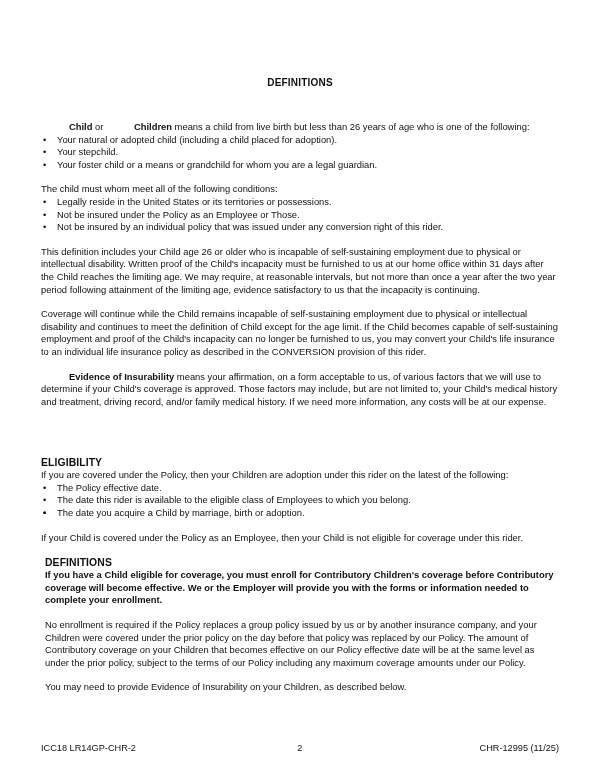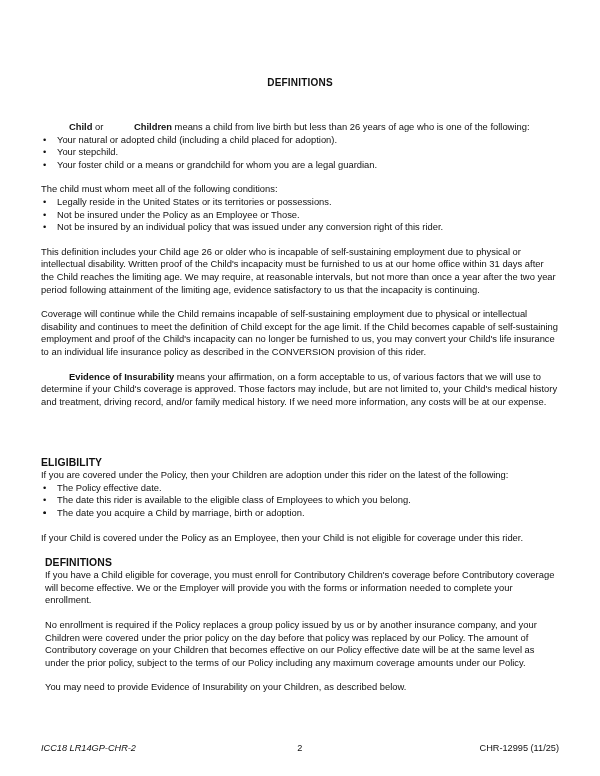--- a/index.html
+++ b/index.html
@@ -48,21 +48,21 @@
 
   p.para {
     margin: 0;
     padding: 0;
     font-size: 9.4px;
     line-height: 12.6px;
     text-align: left;
   }
 
   p.para.bold {
-    font-weight: normal;
+    font-weight: bold;
   }
 
   .term {
     font-weight: bold;
     margin-left: 28px;
   }
 
   ul.bullets {
     list-style: none;
     margin: 0;
@@ -99,21 +99,21 @@
   .footer {
     position: absolute;
     left: 41px;
     top: 742px;
     width: 518px;
     display: flex;
     align-items: baseline;
     font-size: 9.2px;
     line-height: 12px;
   }
-  .footer .f-left { flex: 0 0 auto; font-style: italic; }
+  .footer .f-left { flex: 0 0 auto; }
   .footer .f-center {
     flex: 1 1 auto;
     text-align: center;
     padding-right: 16px;
   }
   .footer .f-right { flex: 0 0 auto; }
 </style>
 </head>
 <body>
 

